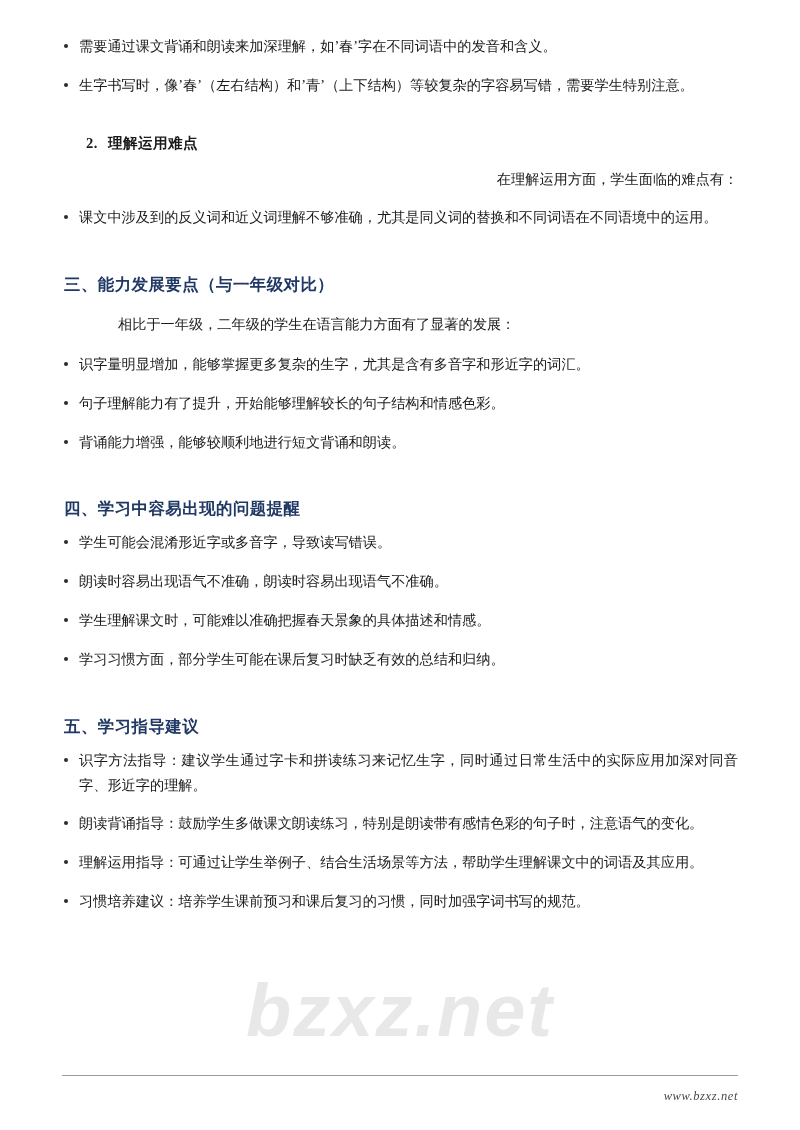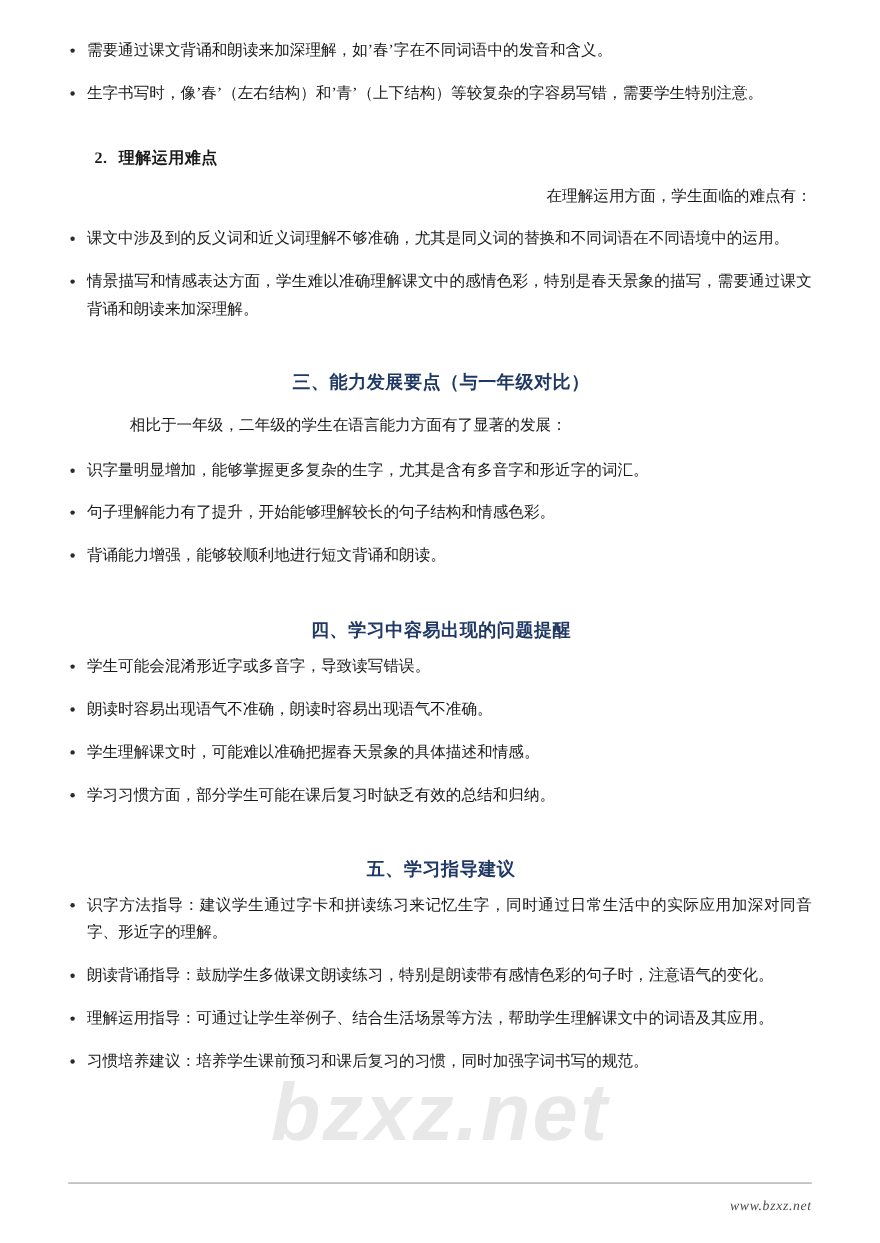--- a/index.html
+++ b/index.html
@@ -92,21 +92,20 @@
   }
 
   h2.section {
     font-family: Liberation Mono, monospace;
     font-size: 16.4px;
     font-weight: bold;
     color: #1f3864;
     margin: 44px 0 10px 0;
     padding-left: 2px;
     letter-spacing: 0.5px;
-    text-align: center;
   }
 
   .section-body { margin-left: 34px; margin-right: 6px; }
 
   .lead {
     margin: 16px 0 16px 56px;
     font-size: 14.2px;
     line-height: 1.7;
   }
 
@@ -145,21 +144,20 @@
     </ul>
 
     <div class="numbered">
       <span class="num">2.</span><span>理解运用难点</span>
     </div>
 
     <div class="para-indent">在理解运用方面，学生面临的难点有：</div>
 
     <ul class="bullets sub-list">
       <li>课文中涉及到的反义词和近义词理解不够准确，尤其是同义词的替换和不同词语在不同语境中的运用。</li>
-      <li>情景描写和情感表达方面，学生难以准确理解课文中的感情色彩，特别是春天景象的描写，需要通过课文背诵和朗读来加深理解。</li>
     </ul>
 
     <h2 class="section">三、能力发展要点（与一年级对比）</h2>
     <div class="lead">相比于一年级，二年级的学生在语言能力方面有了显著的发展：</div>
     <ul class="bullets section-body">
       <li>识字量明显增加，能够掌握更多复杂的生字，尤其是含有多音字和形近字的词汇。</li>
       <li>句子理解能力有了提升，开始能够理解较长的句子结构和情感色彩。</li>
       <li>背诵能力增强，能够较顺利地进行短文背诵和朗读。</li>
     </ul>
 

